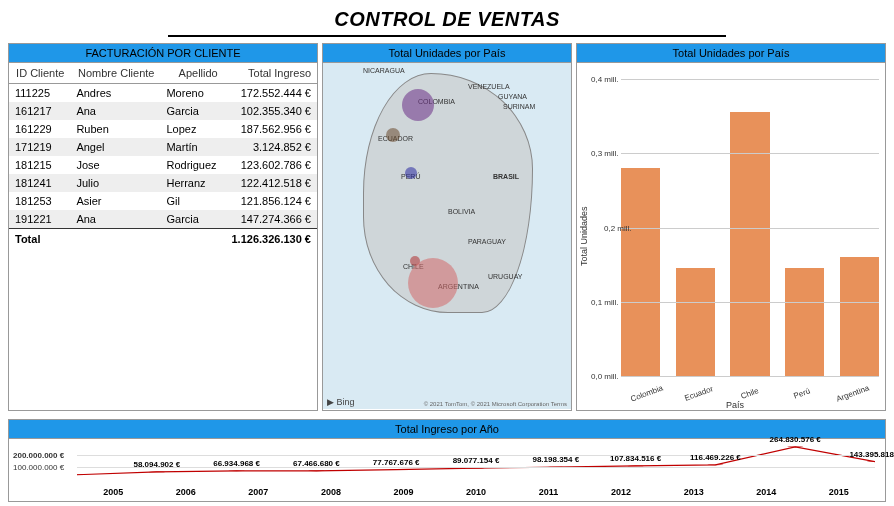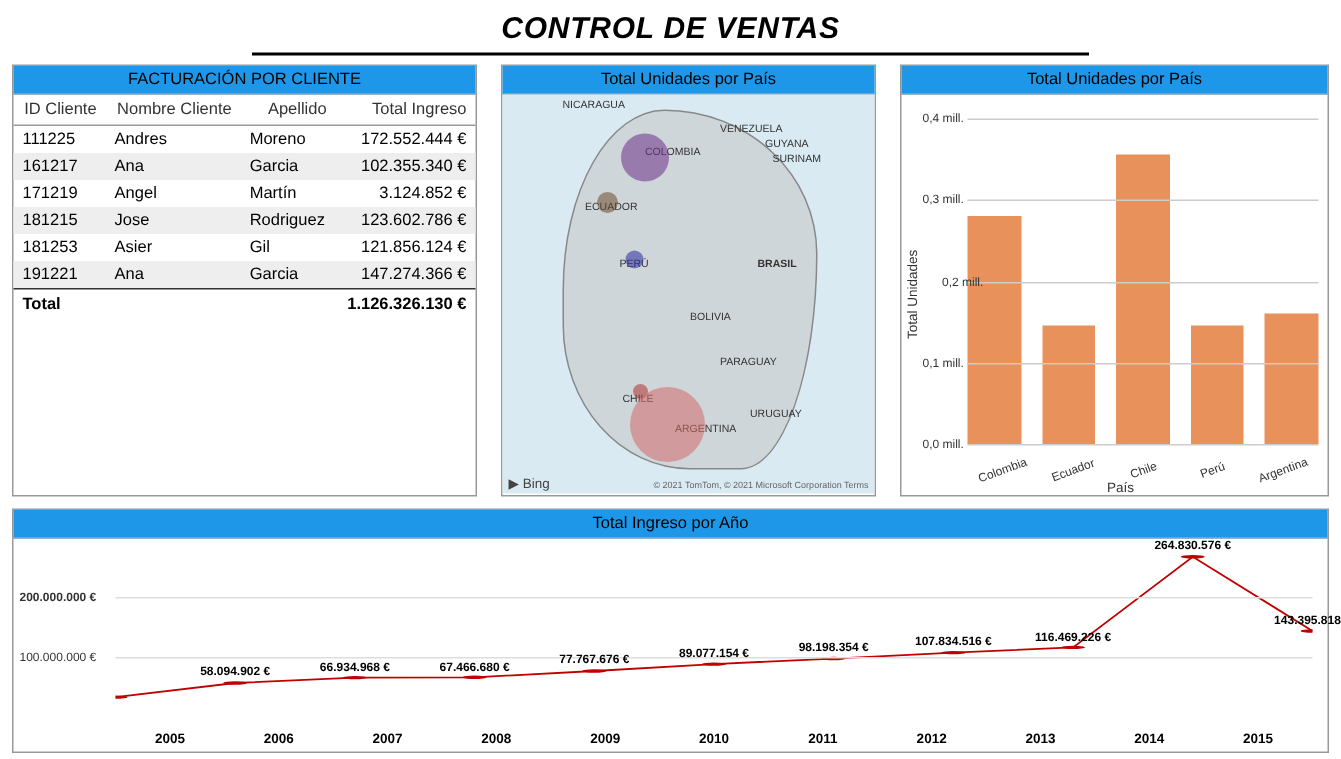--- a/index.html
+++ b/index.html
@@ -1,20 +1,20 @@
 <!DOCTYPE html>
 <html><head>
 <meta charset="utf-8">
 <style>
   * { box-sizing: border-box; margin: 0; padding: 0; }
   body { font-family: Arial, Helvetica, sans-serif; background: #fff; width: 894px; height: 506px; overflow: hidden; font-size: 11px; color: #000; }
   .dashboard { width: 100%; height: 100%; display: flex; flex-direction: column; padding: 4px 8px; }
   .title { text-align: center; font-size: 20px; font-weight: 900; letter-spacing: 0.5px; padding: 4px 0 6px; font-style: italic; }
   .title::after { content:""; display:block; height:2px; background:#000; margin:4px 160px 0; }
-  .top-row { display: flex; gap: 16px; height: 288px; }
+  .top-row { display: flex; gap: 4px; height: 368px; }
   .panel { border: 1px solid #999; background: #fff; }
   .panel-header { background: #1f97e8; color: #000; text-align: center; font-size: 11px; padding: 3px 0; border-bottom:1px solid #999; }
   .facturacion { flex: 0 0 310px; display:flex; flex-direction:column; }
   table { width:100%; border-collapse: collapse; font-size: 11px; }
   th { text-align:right; font-weight:400; color:#333; padding:4px 6px; border-bottom:1px solid #999; }
   th:last-child, td:last-child { text-align:right; }
   td { padding:3px 6px; }
   tbody tr:nth-child(even) { background:#eee; }
   tfoot td { font-weight:700; padding:4px 6px; border-top:1px solid #333; }
   .mapa { flex: 0 0 250px; position:relative; }
@@ -70,30 +70,42 @@
               <td>Moreno</td>
               <td>172.552.444 €</td>
             </tr>
             <tr>
               <td>161217</td>
               <td>Ana</td>
               <td>Garcia</td>
               <td>102.355.340 €</td>
             </tr>
             <tr>
+              <td>161229</td>
+              <td>Ruben</td>
+              <td>Lopez</td>
+              <td>187.562.956 €</td>
+            </tr>
+            <tr>
               <td>171219</td>
               <td>Angel</td>
               <td>Martín</td>
               <td>3.124.852 €</td>
             </tr>
             <tr>
               <td>181215</td>
               <td>Jose</td>
               <td>Rodriguez</td>
               <td>123.602.786 €</td>
+            </tr>
+            <tr>
+              <td>181241</td>
+              <td>Julio</td>
+              <td>Herranz</td>
+              <td>122.412.518 €</td>
             </tr>
             <tr>
               <td>181253</td>
               <td>Asier</td>
               <td>Gil</td>
               <td>121.856.124 €</td>
             </tr>
             <tr>
               <td>191221</td>
               <td>Ana</td>

